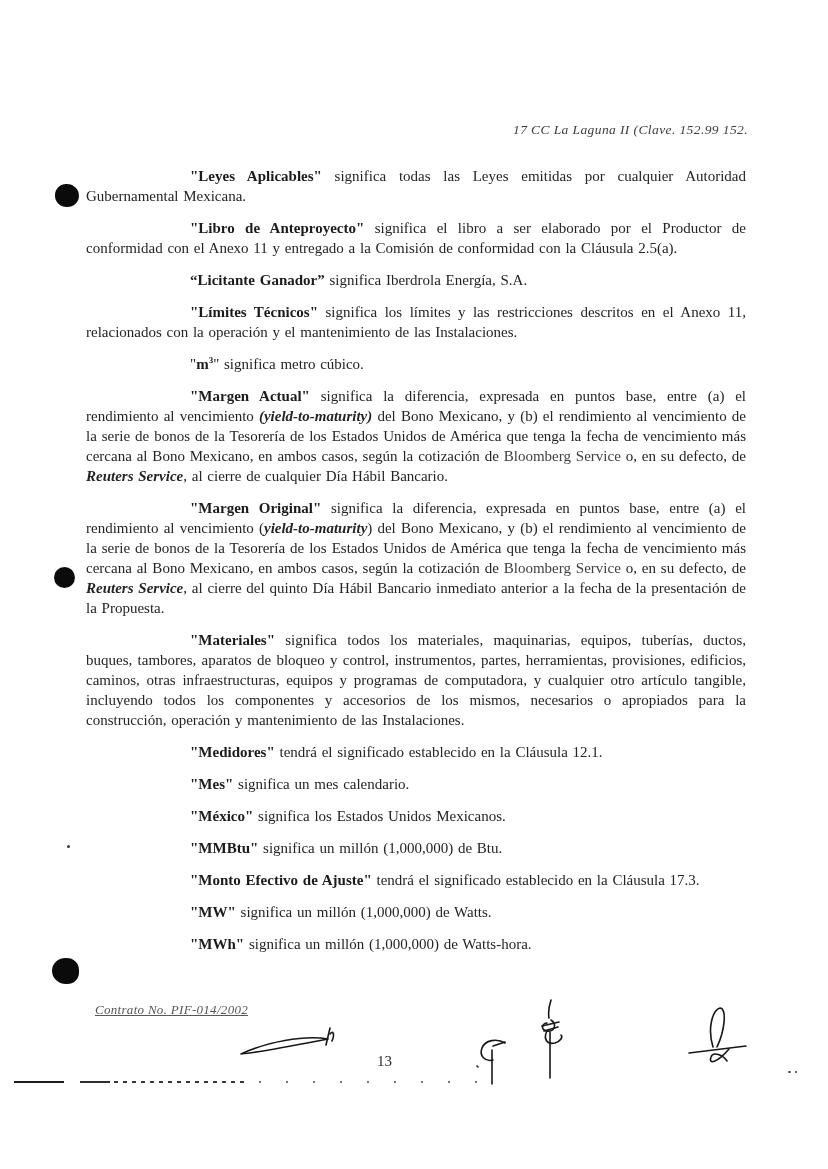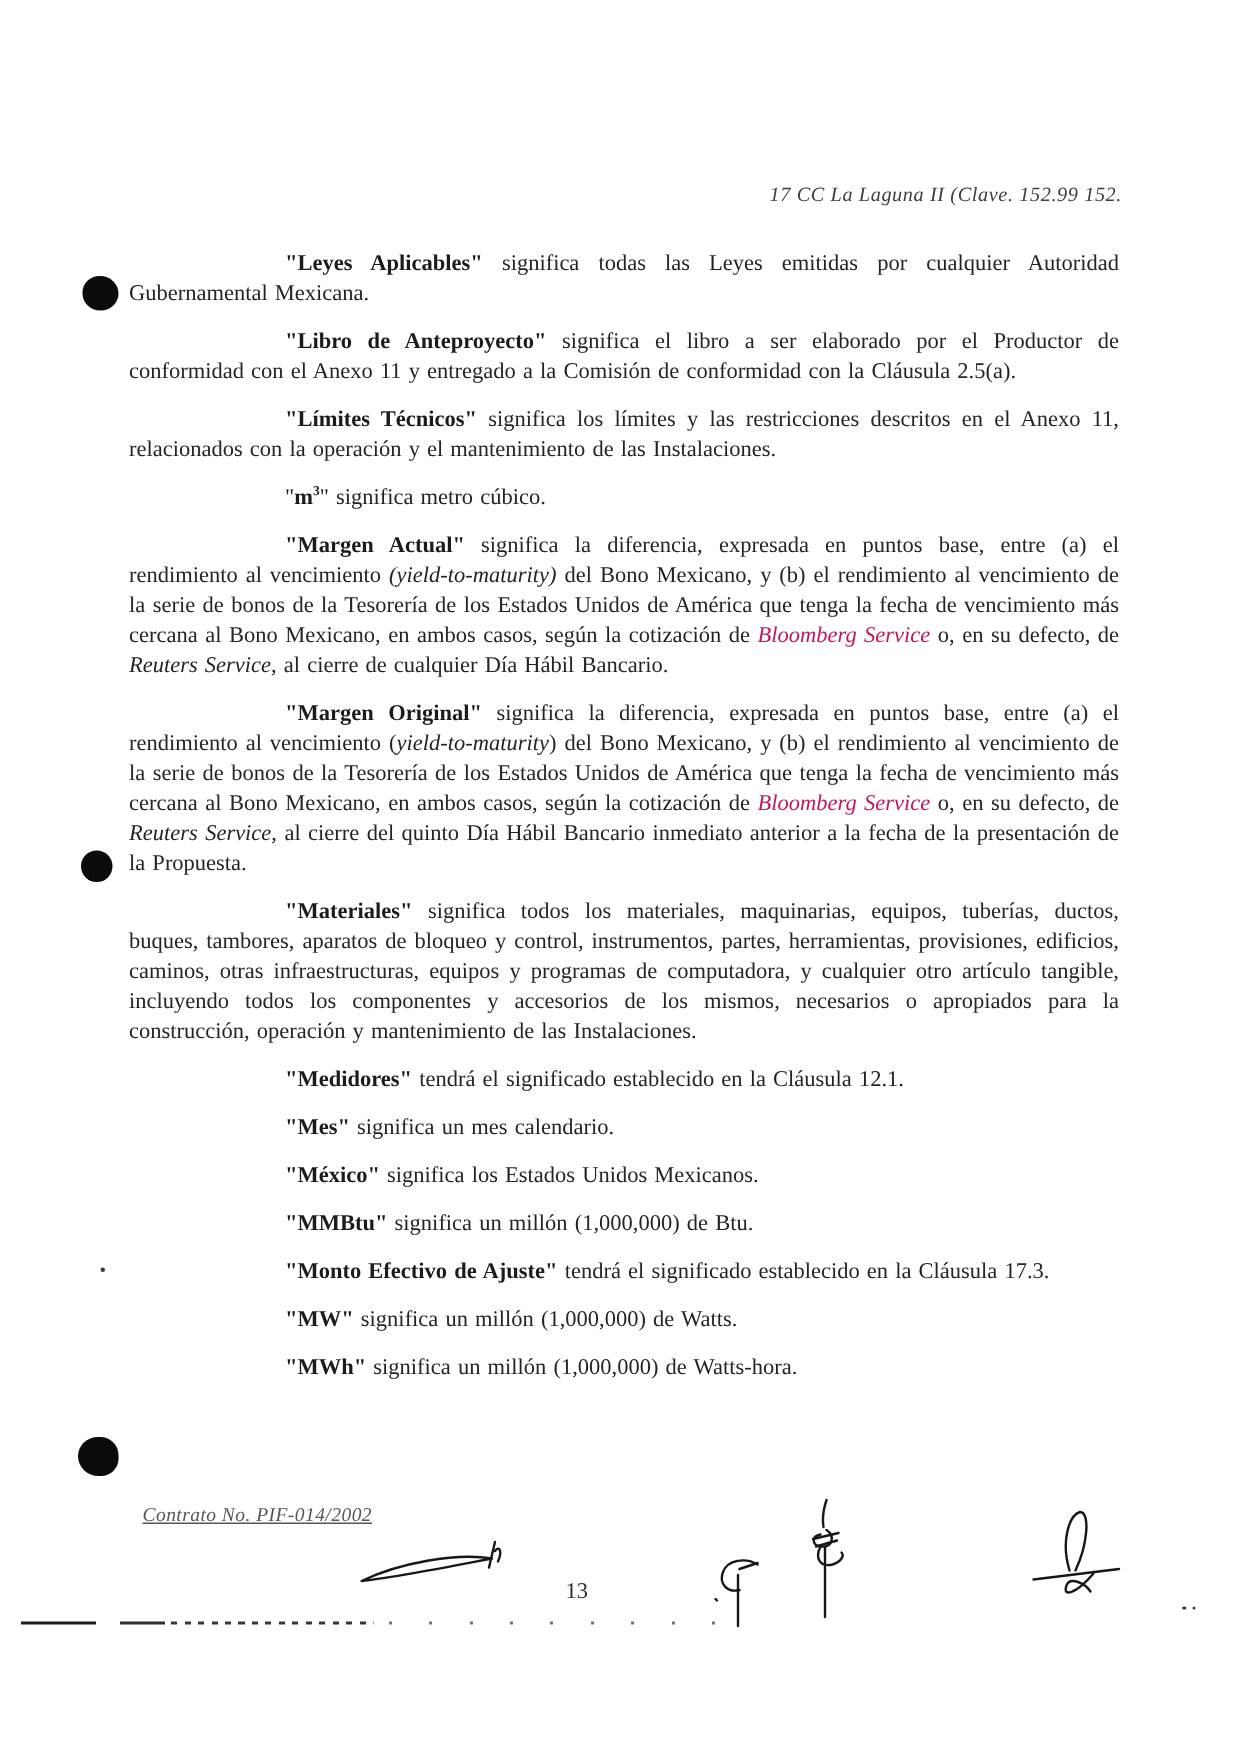--- a/index.html
+++ b/index.html
@@ -14,22 +14,22 @@
     font-style:italic;font-size:13.5px;color:#3e3e3e;letter-spacing:.4px;
     white-space:nowrap;
   }
   .content{position:absolute;left:86px;top:166px;width:660px;}
   .para{
     margin:0 0 12px 0;text-align:justify;text-indent:104px;
     font-size:15px;line-height:20px;color:#242424;
     word-spacing:1px;
   }
   .para b{font-weight:bold;color:#1b1b1b;}
-  .seg-i{font-style:italic;}
-  .seg-if{font-style:italic;color:#be185d;}
+  .seg-i{font-style:italic;font-weight:bold;}
+  .seg-if{color:#404040;}
   .para sup{font-size:9px;vertical-align:6px;line-height:0;}
   .punch-hole{
     position:absolute;background:#0b0b0b;border-radius:50%;
   }
   .ph1{left:55px;top:184px;width:24px;height:23px;border-radius:48% 52% 50% 50%;}
   .ph2{left:54px;top:567px;width:21px;height:21px;}
   .ph3{left:52px;top:958px;width:27px;height:26px;border-radius:52% 48% 46% 54%;}
   .speck{position:absolute;background:#3a3a3a;border-radius:50%;}
   .footer-contract{
     position:absolute;left:95px;top:1002px;
@@ -59,20 +59,21 @@
   <span class="punch-hole ph1"></span>
   <span class="punch-hole ph2"></span>
   <span class="punch-hole ph3"></span>
   <span class="speck" style="left:67px;top:845px;width:3px;height:3px;"></span>
   <span class="speck" style="left:788px;top:1071px;width:3px;height:2px;"></span>
   <span class="speck" style="left:795px;top:1071px;width:2px;height:2px;"></span>
 
   <div class="content">
       <p class="para"><b>"Leyes Aplicables"</b><span class="seg-n"> significa todas las Leyes emitidas por cualquier Autoridad Gubernamental Mexicana.</span></p>
       <p class="para"><b>"Libro de Anteproyecto"</b><span class="seg-n"> significa el libro a ser elaborado por el Productor de conformidad con el Anexo 11 y entregado a la Comisión de conformidad con la Cláusula 2.5(a).</span></p>
+      <p class="para"><b>“Licitante Ganador”</b><span class="seg-n"> significa Iberdrola Energía, S.A.</span></p>
       <p class="para"><b>"Límites Técnicos"</b><span class="seg-n"> significa los límites y las restricciones descritos en el Anexo 11, relacionados con la operación y el mantenimiento de las Instalaciones.</span></p>
       <p class="para"><span class="seg-n">"</span><b>m</b><b><sup>3</sup></b><span class="seg-n">" significa metro cúbico.</span></p>
       <p class="para"><b>"Margen Actual"</b><span class="seg-n"> significa la diferencia, expresada en puntos base, entre (a) el rendimiento al vencimiento </span><span class="seg-i">(yield-to-maturity)</span><span class="seg-n"> del Bono Mexicano, y (b) el rendimiento al vencimiento de la serie de bonos de la Tesorería de los Estados Unidos de América que tenga la fecha de vencimiento más cercana al Bono Mexicano, en ambos casos, según la cotización de </span><span class="seg-if">Bloomberg Service</span><span class="seg-n"> o, en su defecto, de </span><span class="seg-i">Reuters Service</span><span class="seg-n">, al cierre de cualquier Día Hábil Bancario.</span></p>
       <p class="para"><b>"Margen Original"</b><span class="seg-n"> significa la diferencia, expresada en puntos base, entre (a) el rendimiento al vencimiento (</span><span class="seg-i">yield-to-maturity</span><span class="seg-n">) del Bono Mexicano, y (b) el rendimiento al vencimiento de la serie de bonos de la Tesorería de los Estados Unidos de América que tenga la fecha de vencimiento más cercana al Bono Mexicano, en ambos casos, según la cotización de </span><span class="seg-if">Bloomberg Service</span><span class="seg-n"> o, en su defecto, de </span><span class="seg-i">Reuters Service</span><span class="seg-n">, al cierre del quinto Día Hábil Bancario inmediato anterior a la fecha de la presentación de la Propuesta.</span></p>
       <p class="para"><b>"Materiales"</b><span class="seg-n"> significa todos los materiales, maquinarias, equipos, tuberías, ductos, buques, tambores, aparatos de bloqueo y control, instrumentos, partes, herramientas, provisiones, edificios, caminos, otras infraestructuras, equipos y programas de computadora, y cualquier otro artículo tangible, incluyendo todos los componentes y accesorios de los mismos, necesarios o apropiados para la construcción, operación y mantenimiento de las Instalaciones.</span></p>
       <p class="para"><b>"Medidores"</b><span class="seg-n"> tendrá el significado establecido en la Cláusula 12.1.</span></p>
       <p class="para"><b>"Mes"</b><span class="seg-n"> significa un mes calendario.</span></p>
       <p class="para"><b>"México"</b><span class="seg-n"> significa los Estados Unidos Mexicanos.</span></p>
       <p class="para"><b>"MMBtu"</b><span class="seg-n"> significa un millón (1,000,000) de Btu.</span></p>
       <p class="para"><b>"Monto Efectivo de Ajuste"</b><span class="seg-n"> tendrá el significado establecido en la Cláusula 17.3.</span></p>

